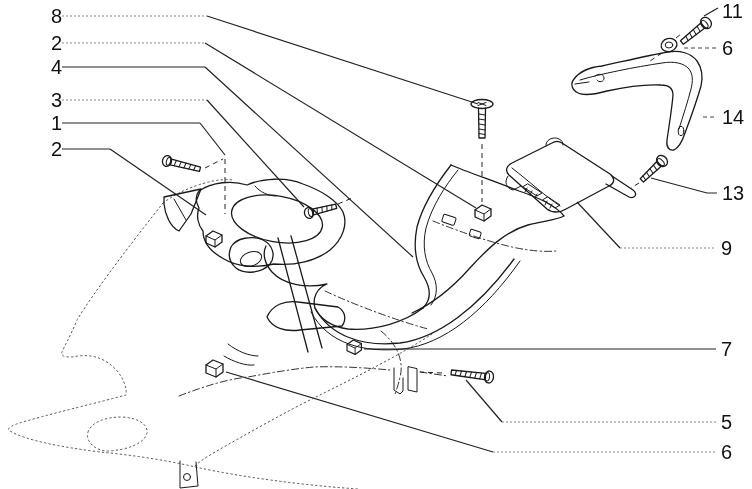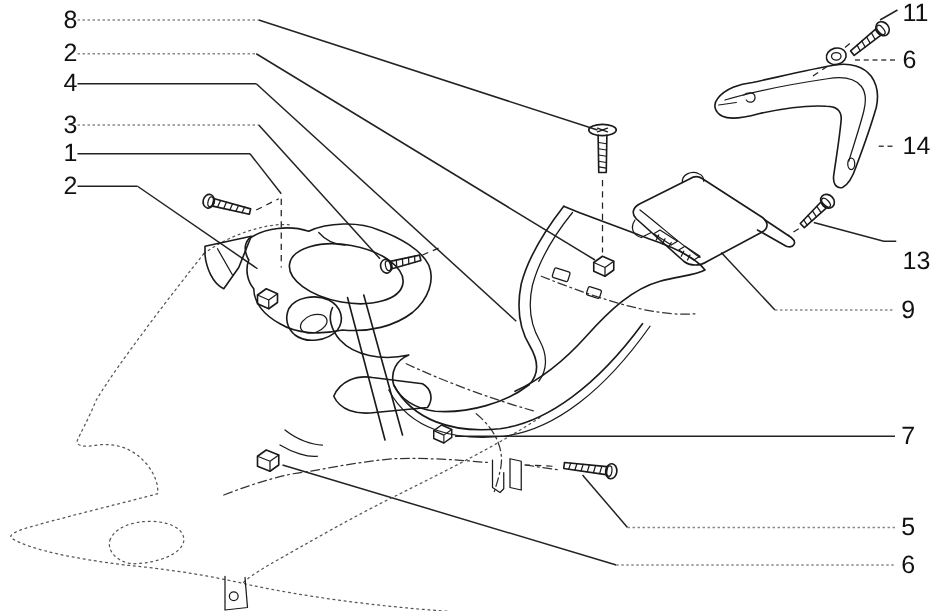--- a/index.html
+++ b/index.html
@@ -247,18 +247,18 @@
   <span class="callout left" style="left:40px;top:5px">8</span>
   <span class="callout left" style="left:40px;top:32px">2</span>
   <span class="callout left" style="left:40px;top:56px">4</span>
   <span class="callout left" style="left:40px;top:89px">3</span>
   <span class="callout left" style="left:40px;top:112px">1</span>
   <span class="callout left" style="left:40px;top:138px">2</span>
 
   <span class="callout right" style="left:722px;top:0px">11</span>
   <span class="callout right" style="left:722px;top:37px">6</span>
   <span class="callout right" style="left:722px;top:106px">14</span>
-  <span class="callout right" style="left:722px;top:198px">13</span>
+  <span class="callout right" style="left:722px;top:182px">13</span>
   <span class="callout right" style="left:721px;top:237px">9</span>
   <span class="callout right" style="left:721px;top:338px">7</span>
   <span class="callout right" style="left:721px;top:411px">5</span>
   <span class="callout right" style="left:721px;top:441px">6</span>
 </div>
 
 </body></html>

